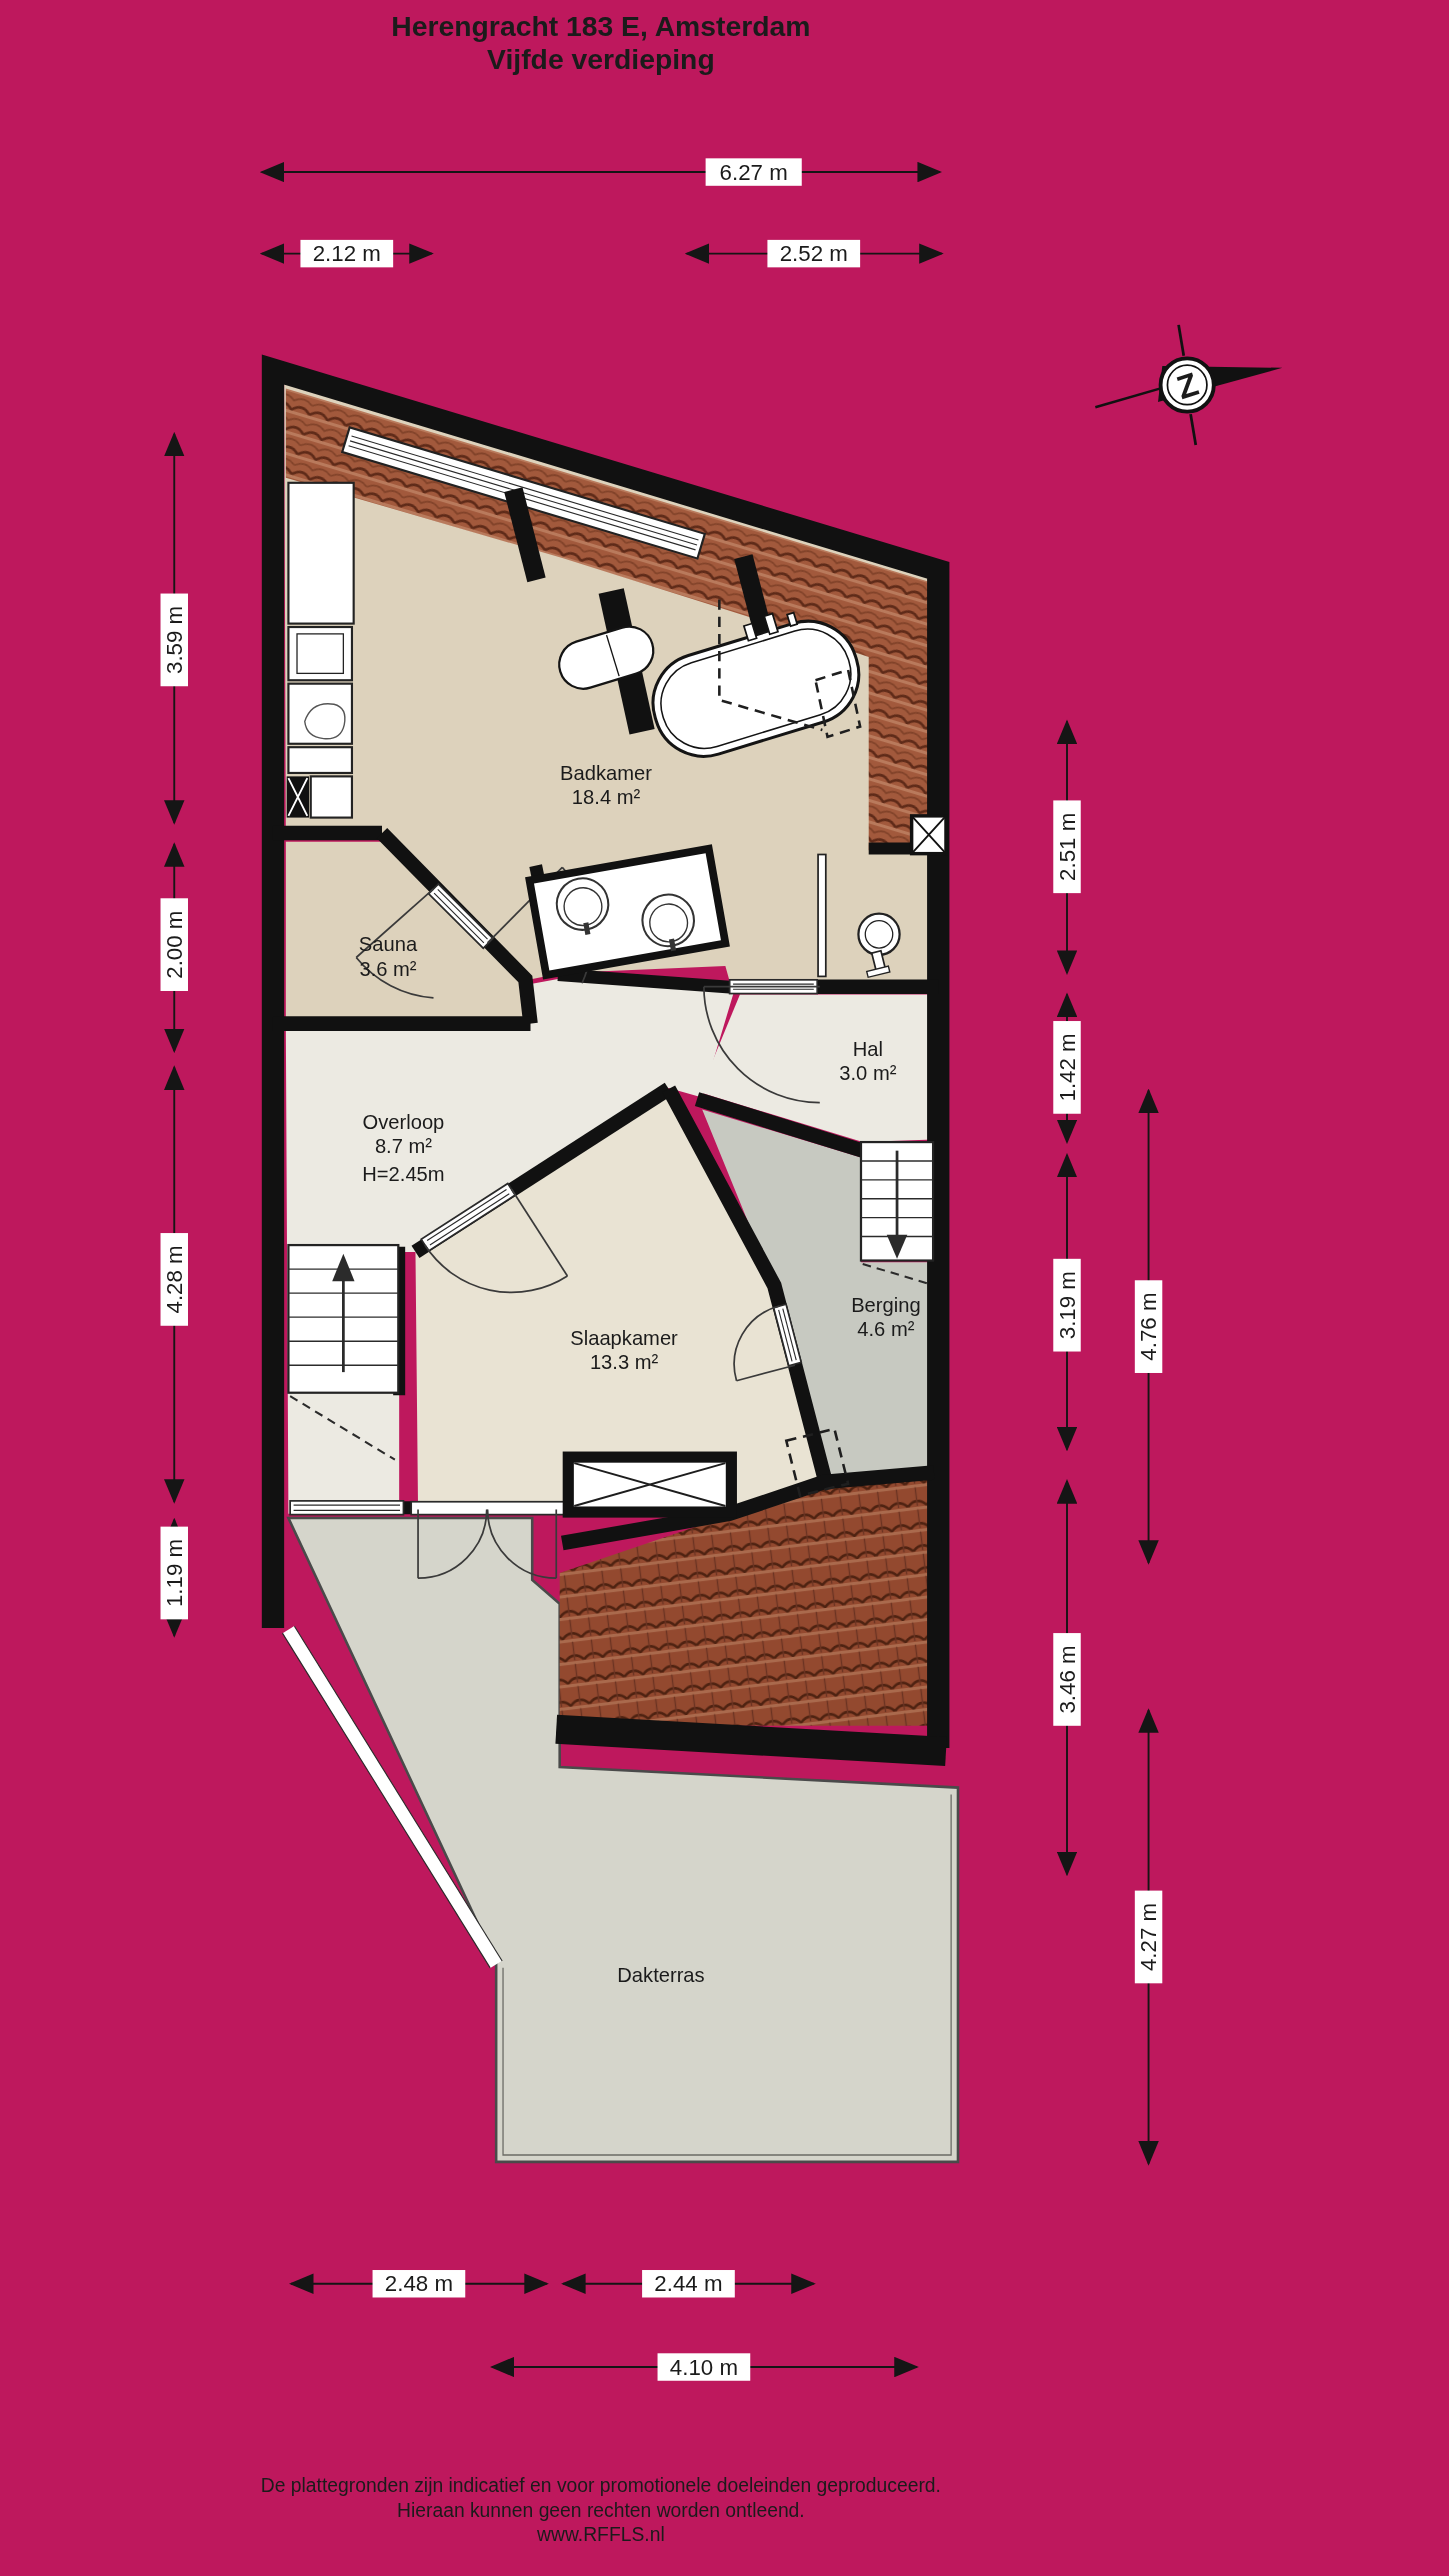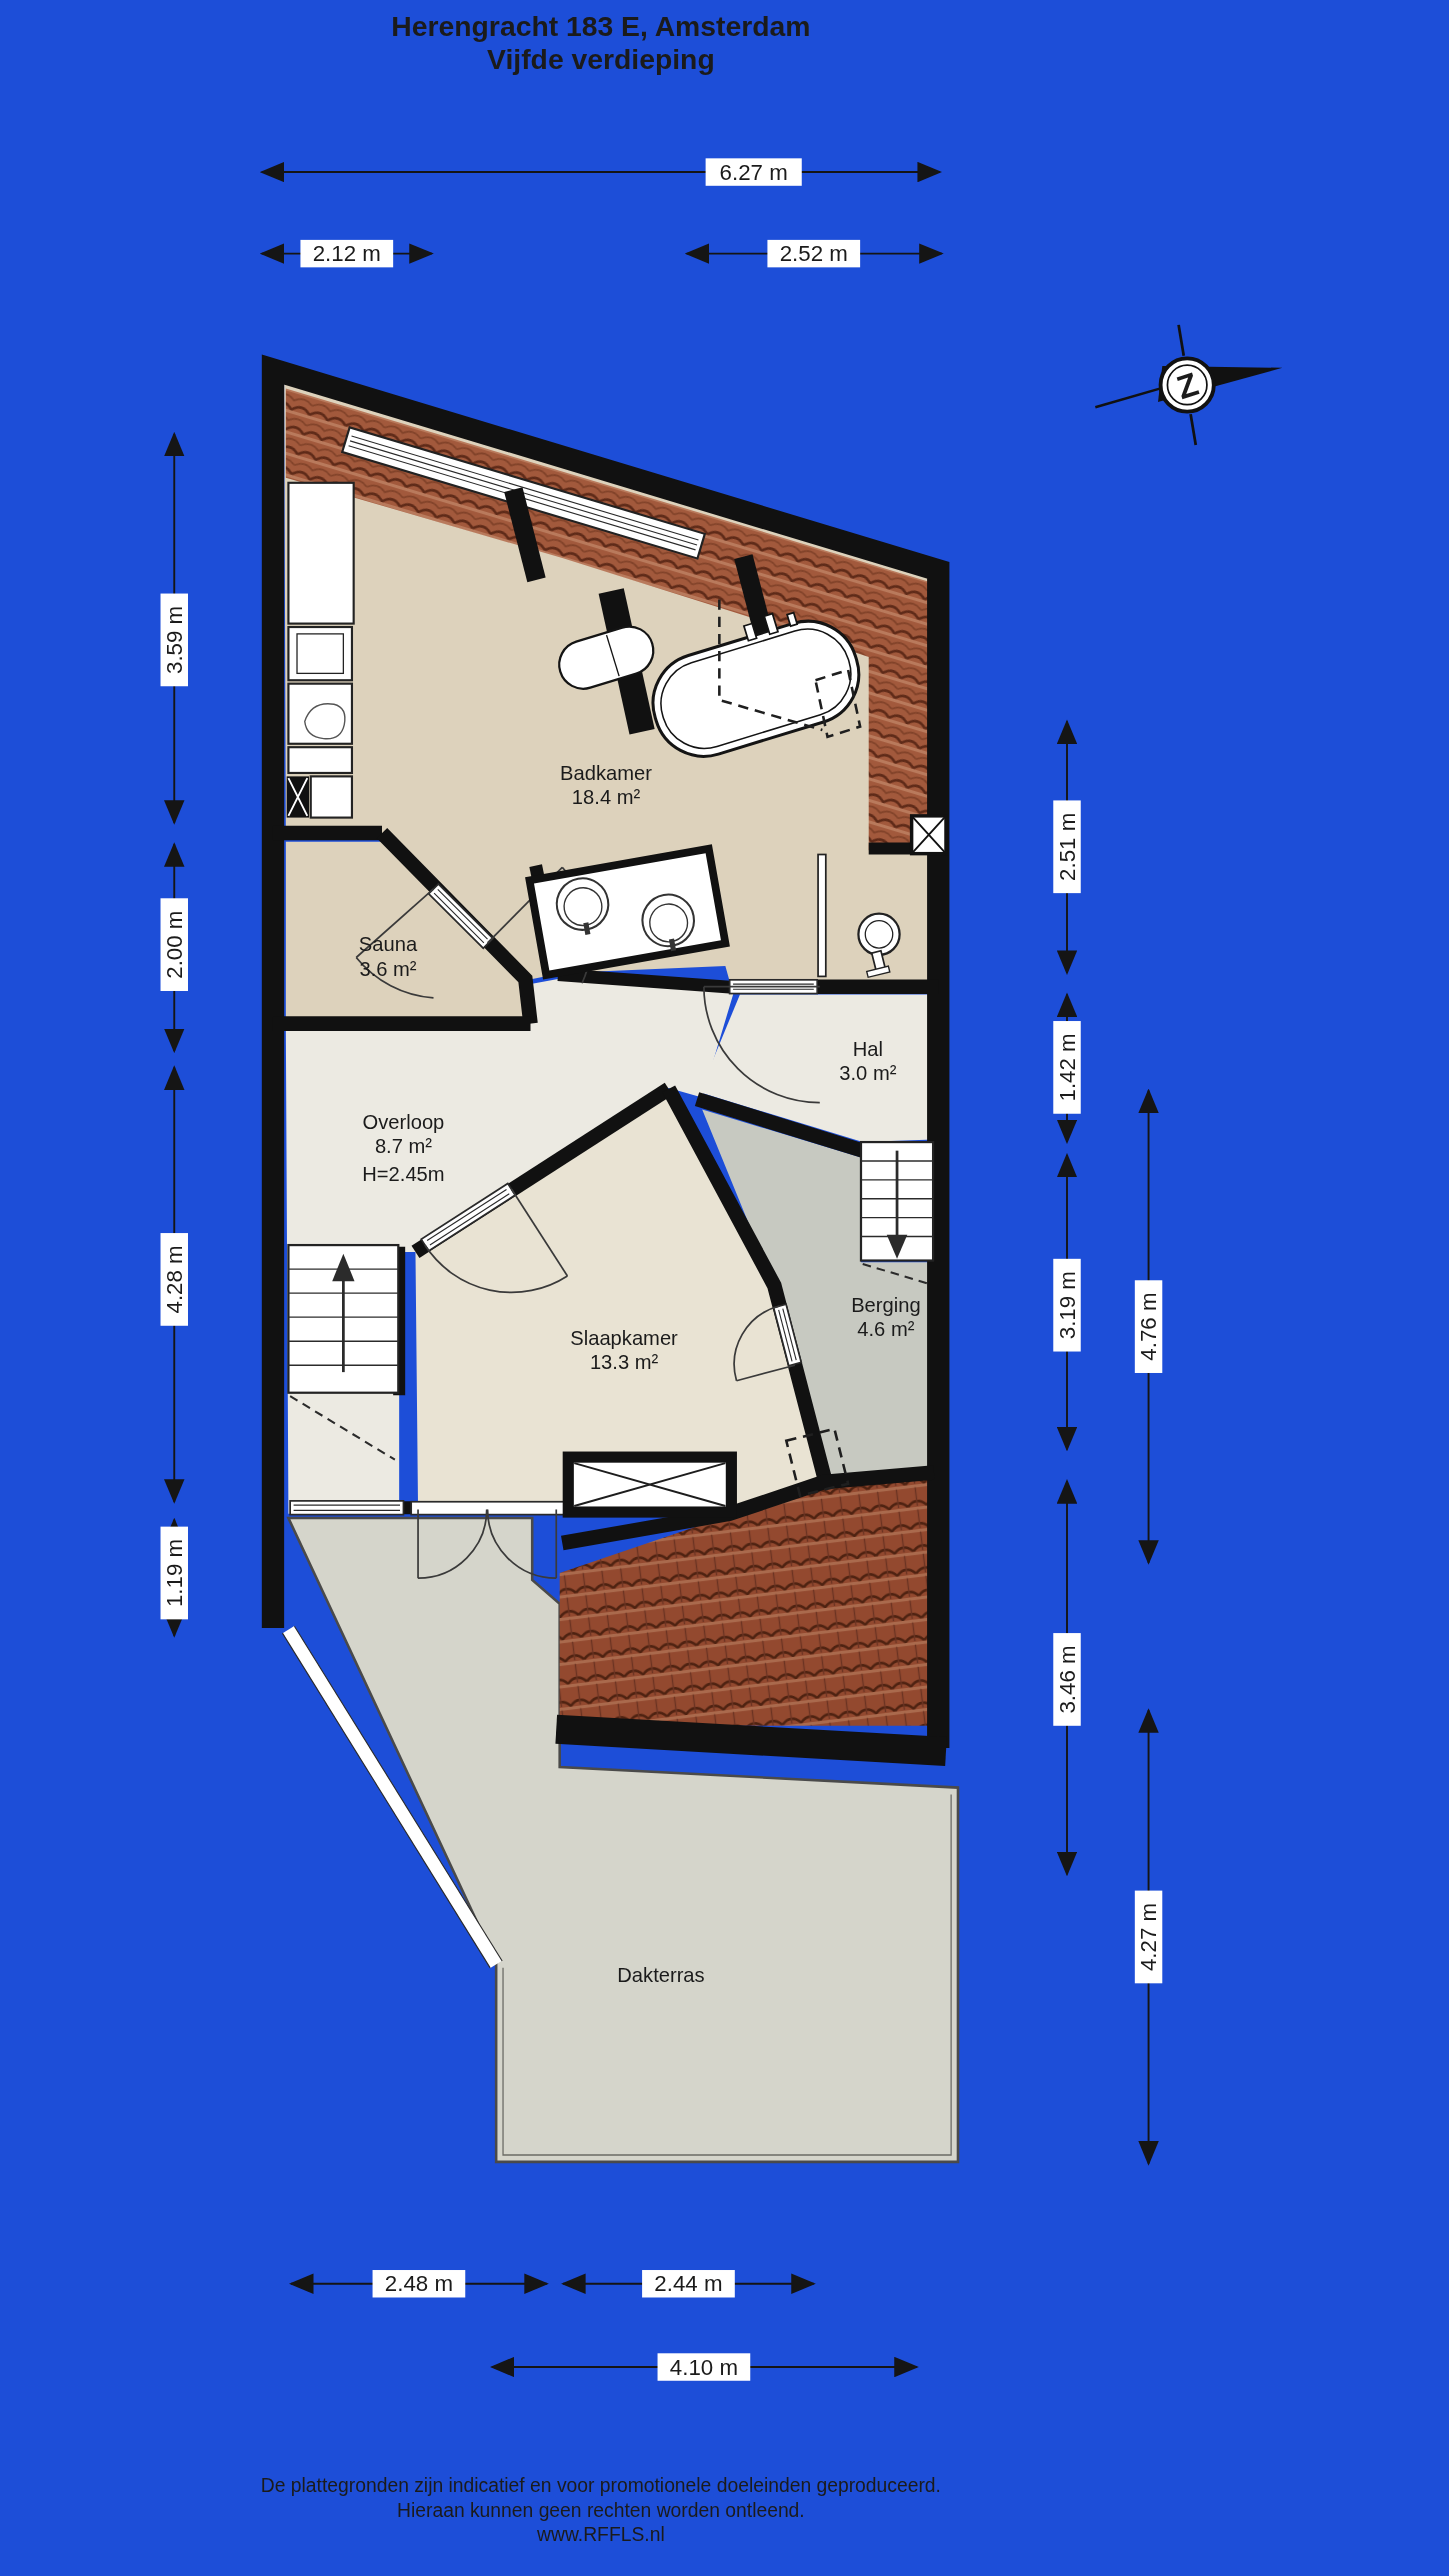--- a/index.html
+++ b/index.html
@@ -1,16 +1,16 @@
 <!DOCTYPE html>
 <html style="font-size:13.7px"><head>
 <meta charset="utf-8">
 <style>
   html,body{margin:0;padding:0;background:#ffffff;}
-  #canvas{position:relative;width:1449px;height:2576px;background:#1d4ed8;overflow:hidden;
+  #canvas{position:relative;width:1449px;height:2576px;background:#be185d;overflow:hidden;
           font-family:"Liberation Sans", sans-serif;}
   svg{display:block;}
   text{fill:#1b1b1b;}
   .title-line{font-size:33px;font-weight:bold;}
   .room-label{font-size:23.5px;}
   .dim-label{font-size:26px;}
   .footer-line{font-size:22.5px;}
   .compass-letter{font-size:38px;font-weight:bold;}
   .wall{stroke:#111111;fill:none;stroke-linecap:butt;stroke-linejoin:miter;}
   .wall-in{stroke:#111111;fill:none;stroke-linecap:butt;}

